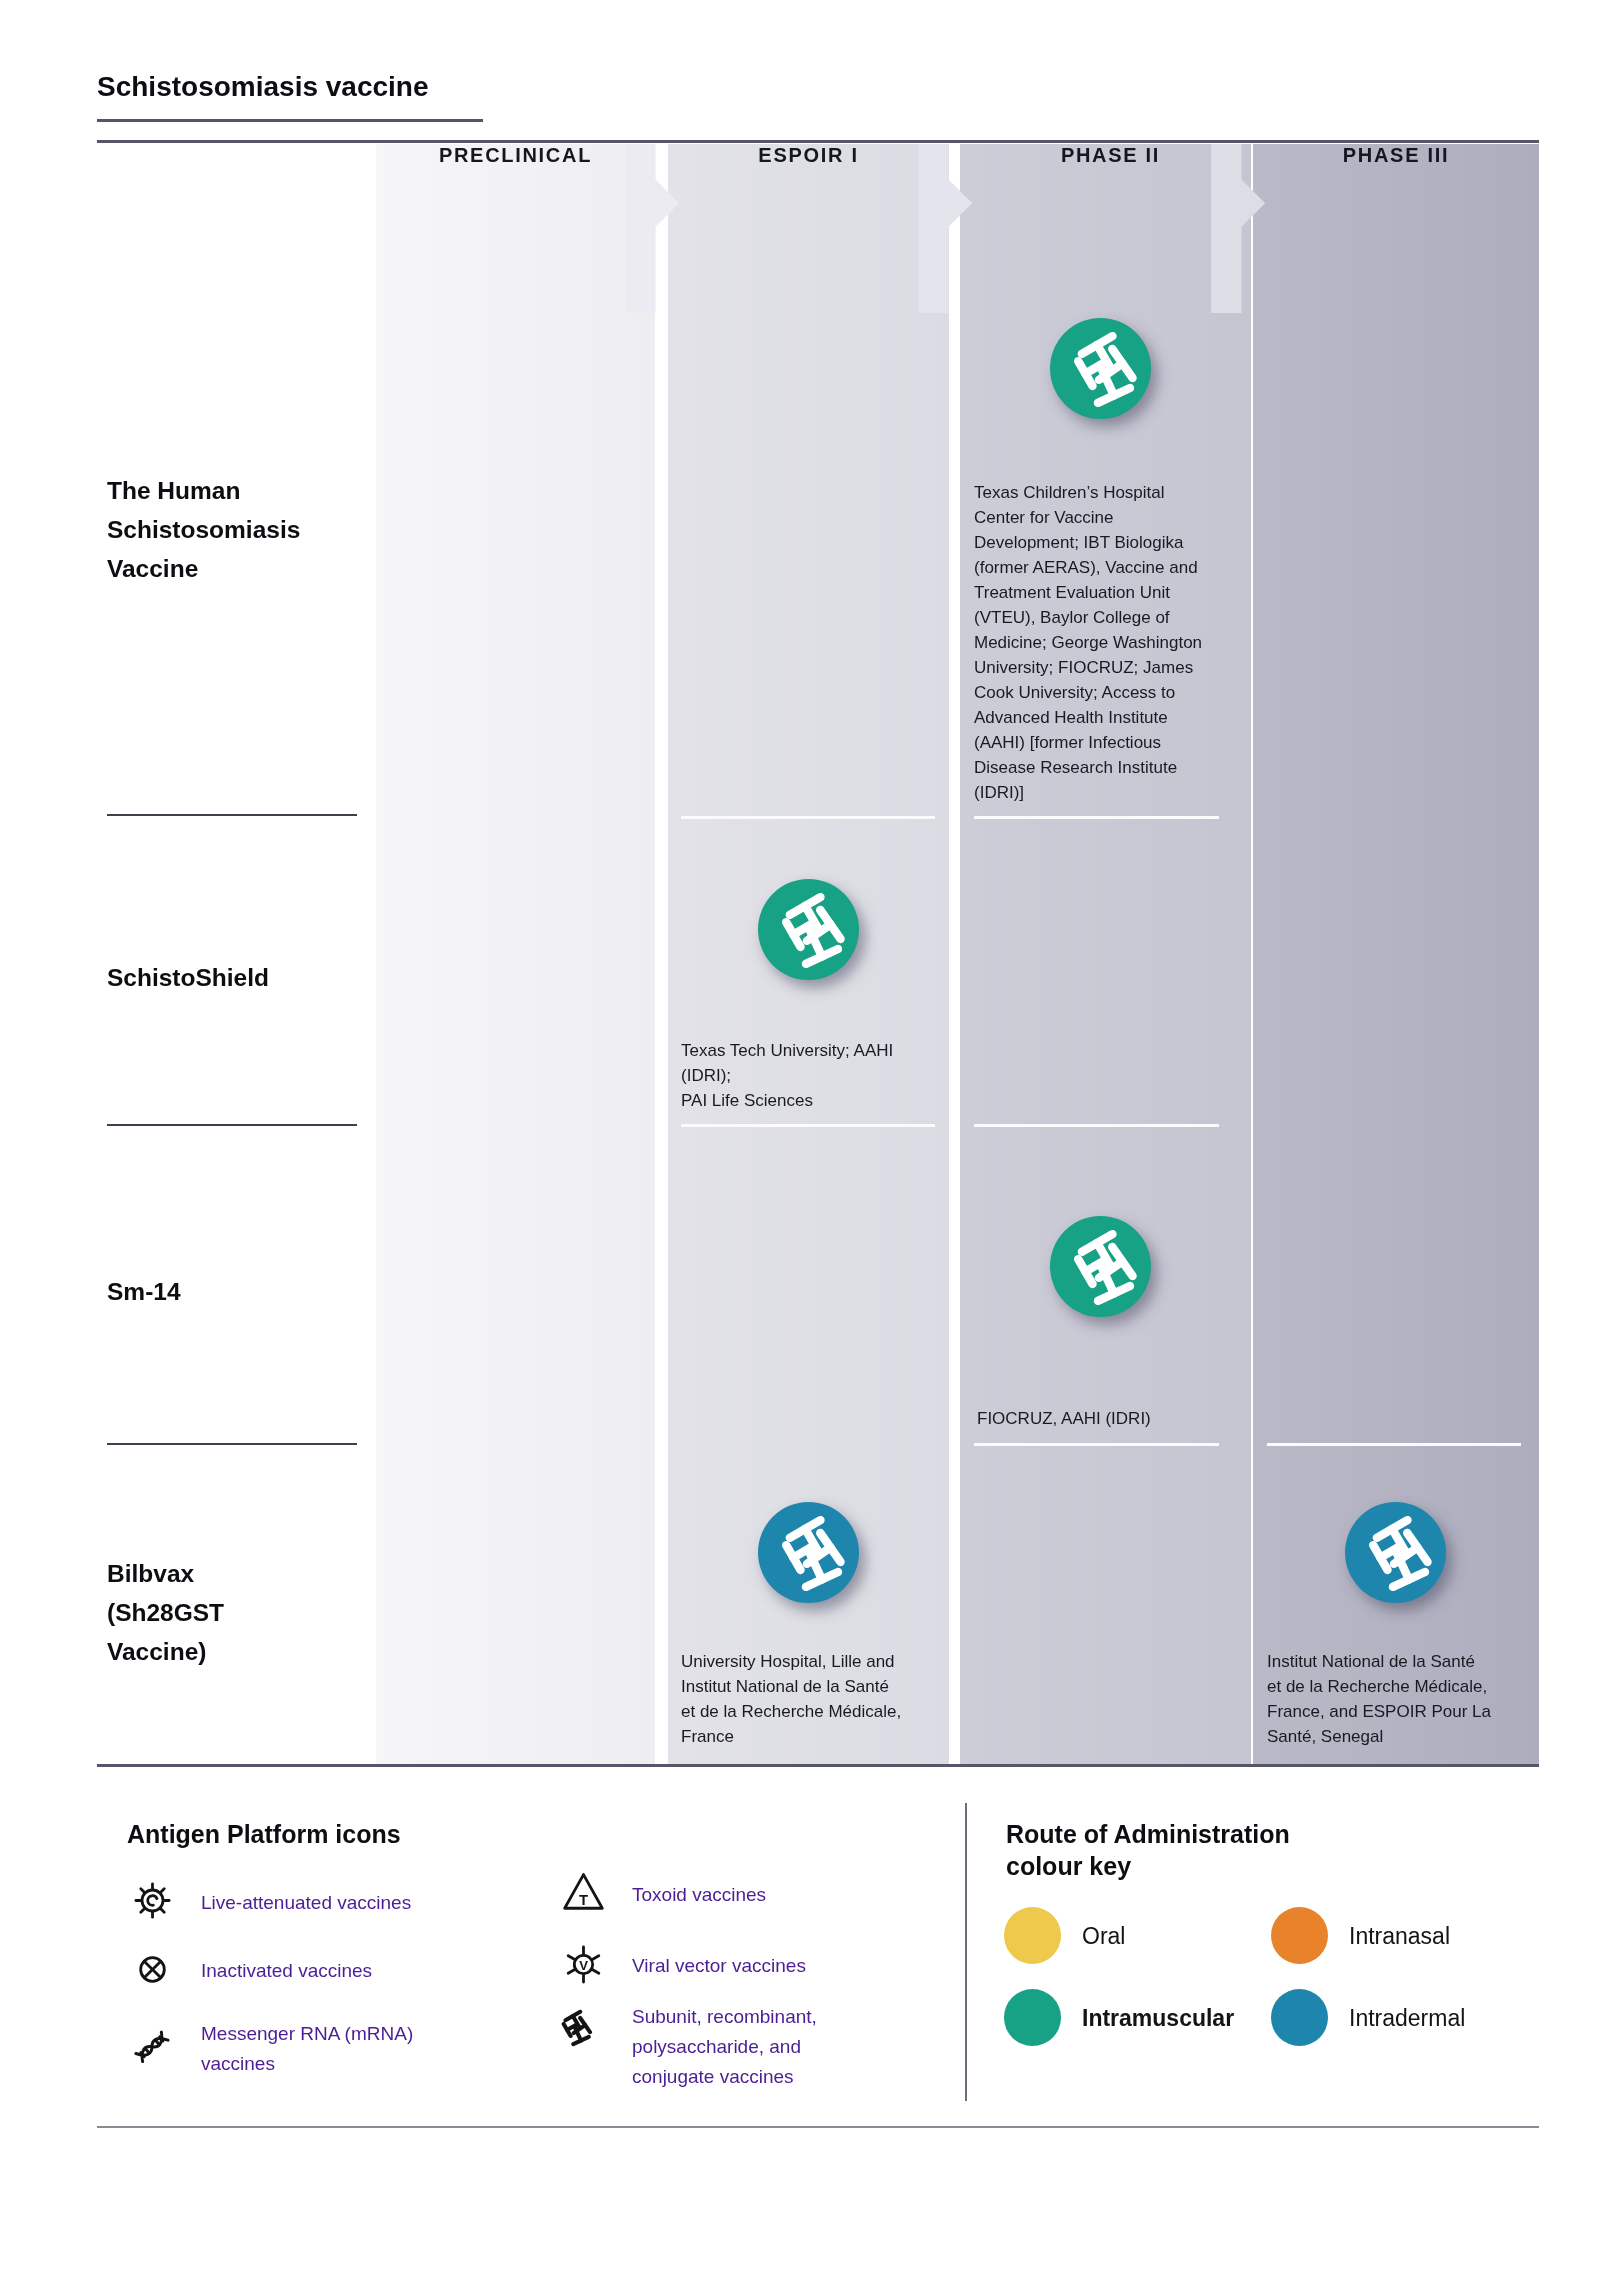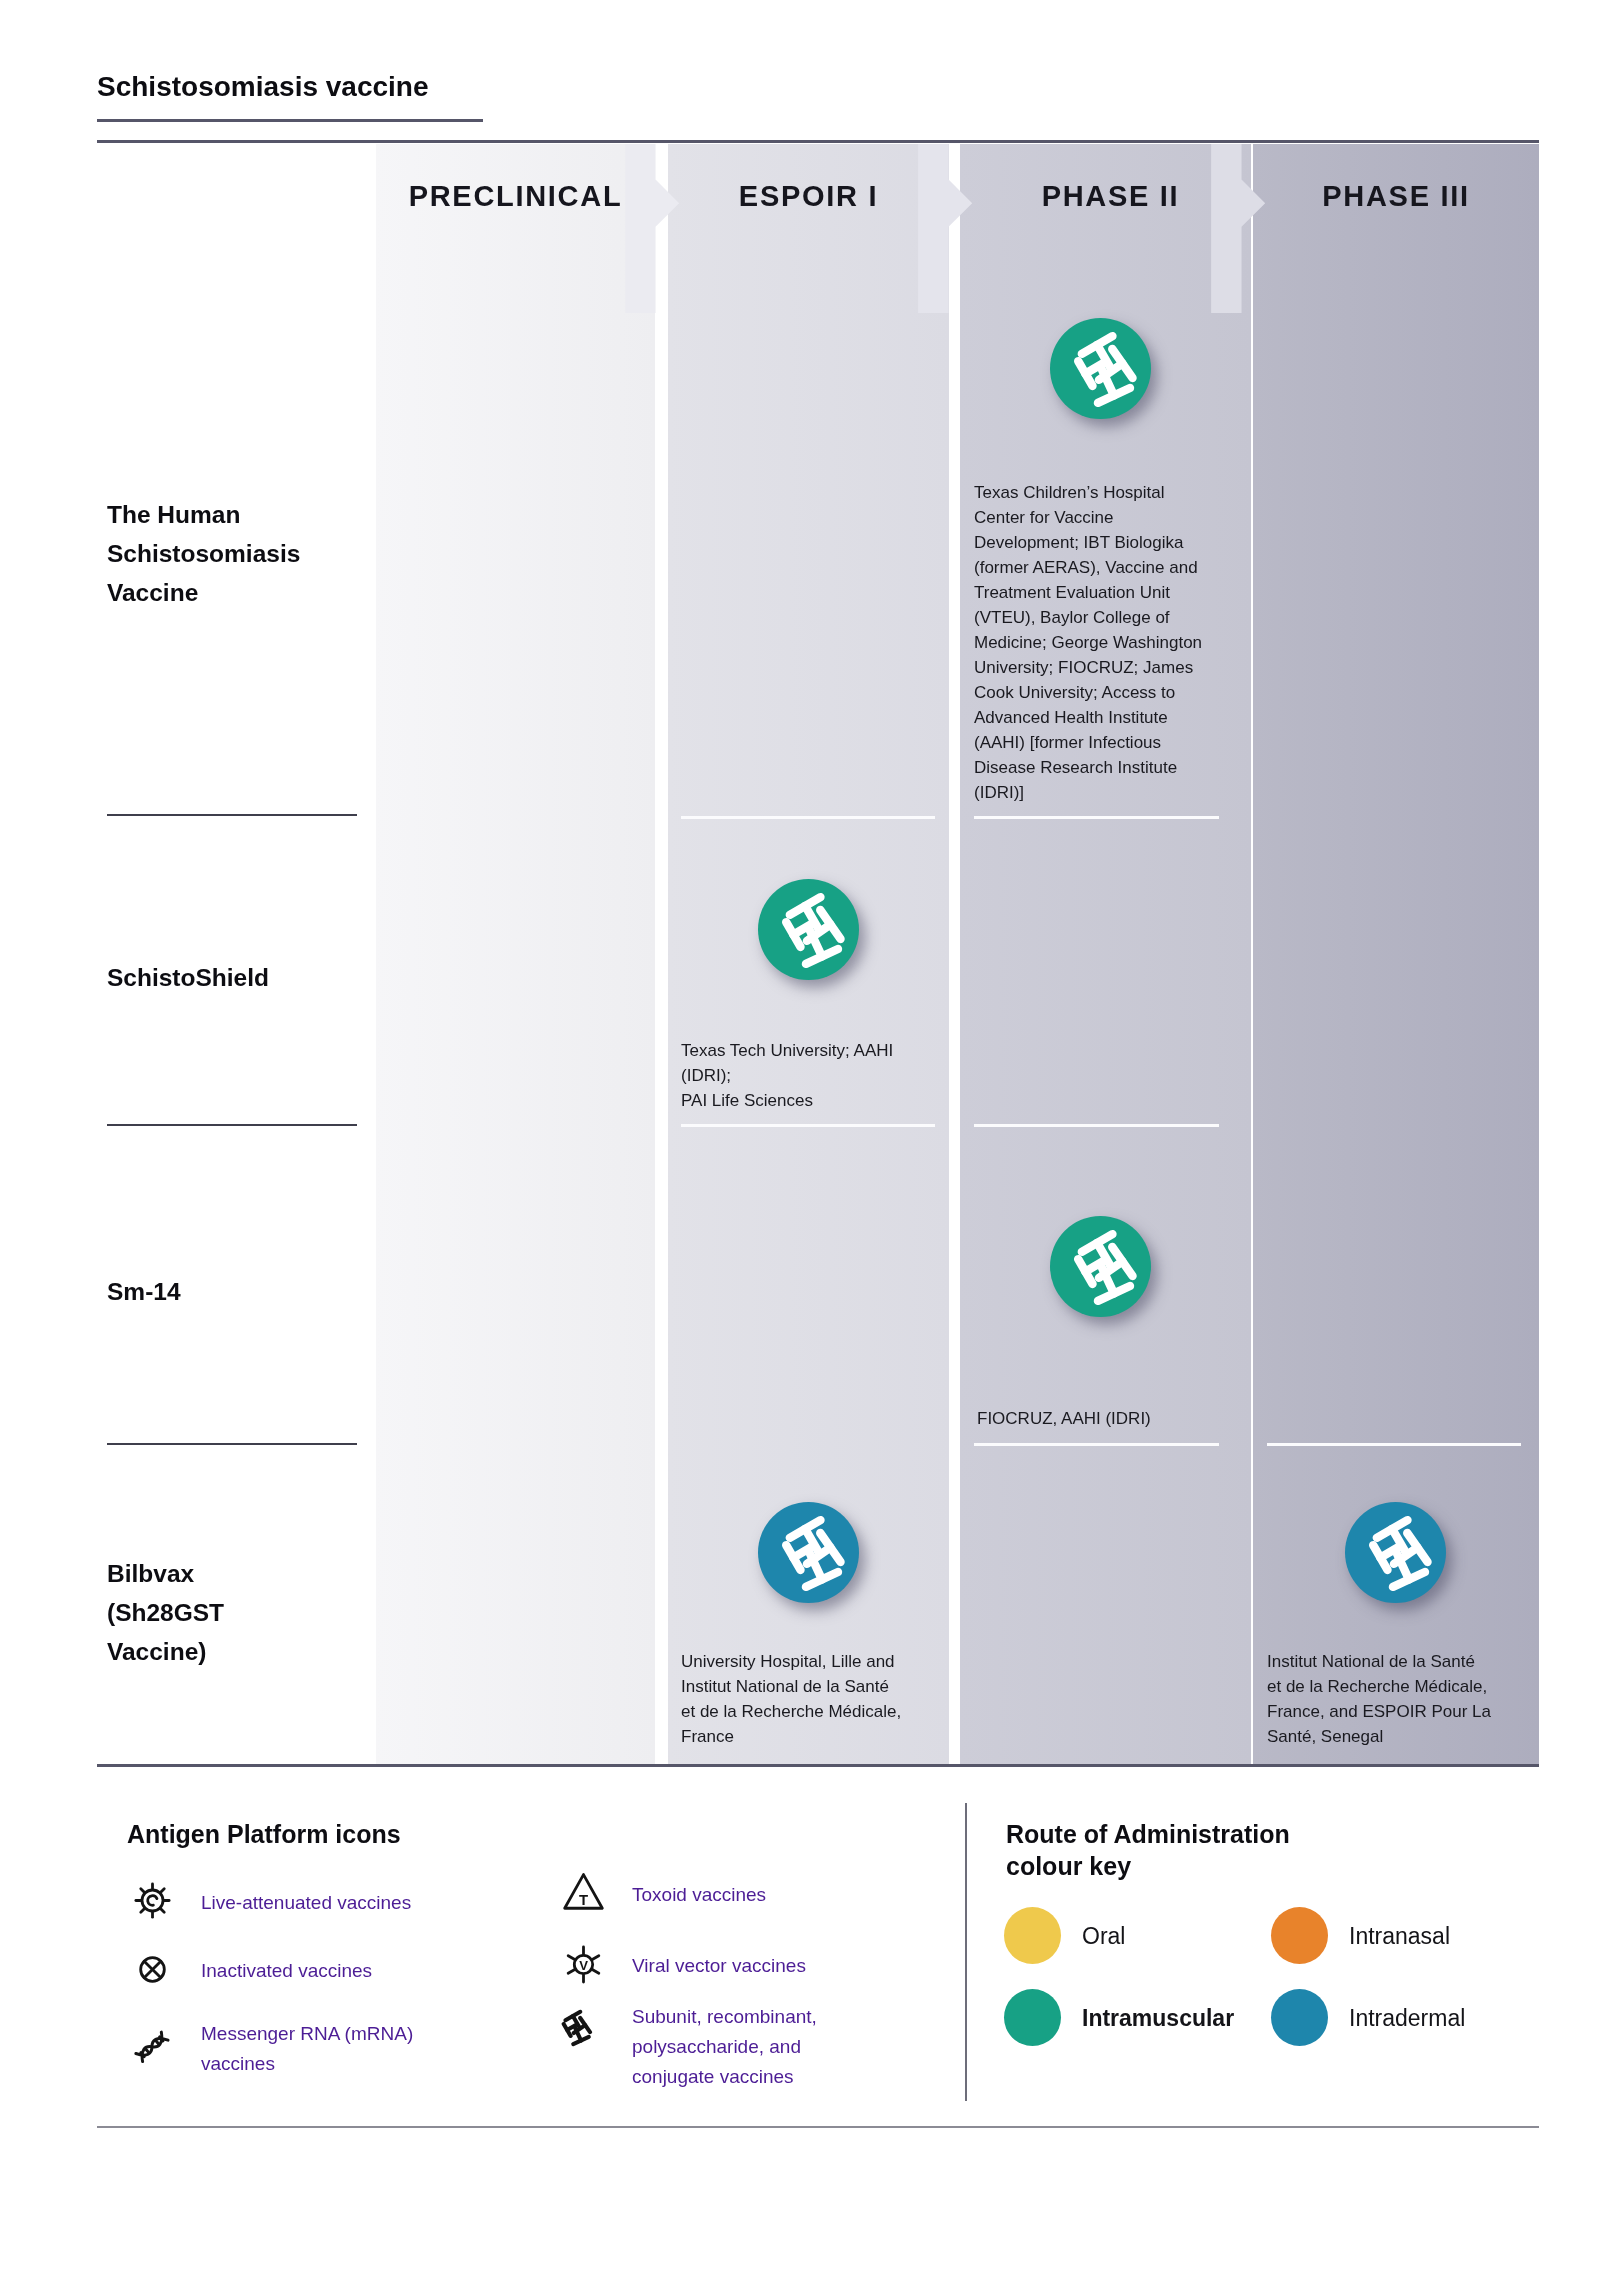--- a/index.html
+++ b/index.html
@@ -7,21 +7,21 @@
           font-family:"Liberation Sans", sans-serif;overflow:hidden;}
   .abs{position:absolute;}
   .pre{white-space:pre-line;}
   .page-title{font-size:28px;font-weight:bold;color:#0d0d12;}
   .rule{background:#565669;}
   .col{position:absolute;top:144px;height:1620px;}
   .col-pre{background:linear-gradient(90deg,#f6f6f8,#eeeef1);}
   .col-p1{background:linear-gradient(90deg,#e2e2e8,#dbdbe3);}
   .col-p2{background:linear-gradient(90deg,#cdcdd8,#c5c5d1);padding-left:10px;}
   .col-p3{background:linear-gradient(90deg,#b9b9c7,#adadbe);}
-  .phase-label{margin-top:36px;text-align:center;font-size:29px;font-weight:bold;
+  .phase-label{text-align:center;font-size:20px;font-weight:bold;
                letter-spacing:1.7px;color:#16161e;}
   .chev{position:absolute;top:144px;}
   .row-label{font-size:24.5px;font-weight:bold;line-height:39px;color:#0d0d12;}
   .org-text{font-size:17px;line-height:25px;color:#1a1a20;}
   .pin-icon{position:absolute;width:101px;height:101px;border-radius:50%;
             box-shadow:6px 7.6px 13.5px rgba(70,70,95,.5);}
   .pin-icon svg{width:100%;height:100%;display:block;color:#fff;}
   .label-div{position:absolute;height:1.7px;background:#3f3f4c;left:107px;width:250px;}
   .white-div{position:absolute;height:2.5px;background:#fbfbfd;}
   .legend-head{font-size:25px;font-weight:bold;color:#0d0d12;line-height:32px;}
@@ -82,21 +82,21 @@
   <svg class="chev" style="left:625px;" width="56" height="169" viewBox="0 0 66 200">
     <polygon points="0,0 36,0 36,42 64,70 36,98 36,200 0,200" fill="#ebebf1"></polygon>
   </svg>
   <svg class="chev" style="left:918px;" width="56" height="169" viewBox="0 0 66 200">
     <polygon points="0,0 36,0 36,42 64,70 36,98 36,200 0,200" fill="#e4e4ec"></polygon>
   </svg>
   <svg class="chev" style="left:1211px;" width="56" height="169" viewBox="0 0 66 200">
     <polygon points="0,0 36,0 36,42 64,70 36,98 36,200 0,200" fill="#dddde6"></polygon>
   </svg>
 
-  <div class="abs row-label pre" style="left:107px;top:471px;width:254px;margin-top:24px;">The Human
+  <div class="abs row-label pre" style="left:107px;top:471px;width:254px;">The Human
 Schistosomiasis
 Vaccine</div>
   <div class="abs row-label" style="left:107px;top:958px;width:254px;">SchistoShield</div>
   <div class="abs row-label" style="left:107px;top:1272px;width:254px;">Sm-14</div>
   <div class="abs row-label pre" style="left:107px;top:1554px;width:254px;">Bilbvax
 (Sh28GST
 Vaccine)</div>
 
   <div class="label-div" style="top:814px;"></div>
   <div class="label-div" style="top:1124px;"></div>

